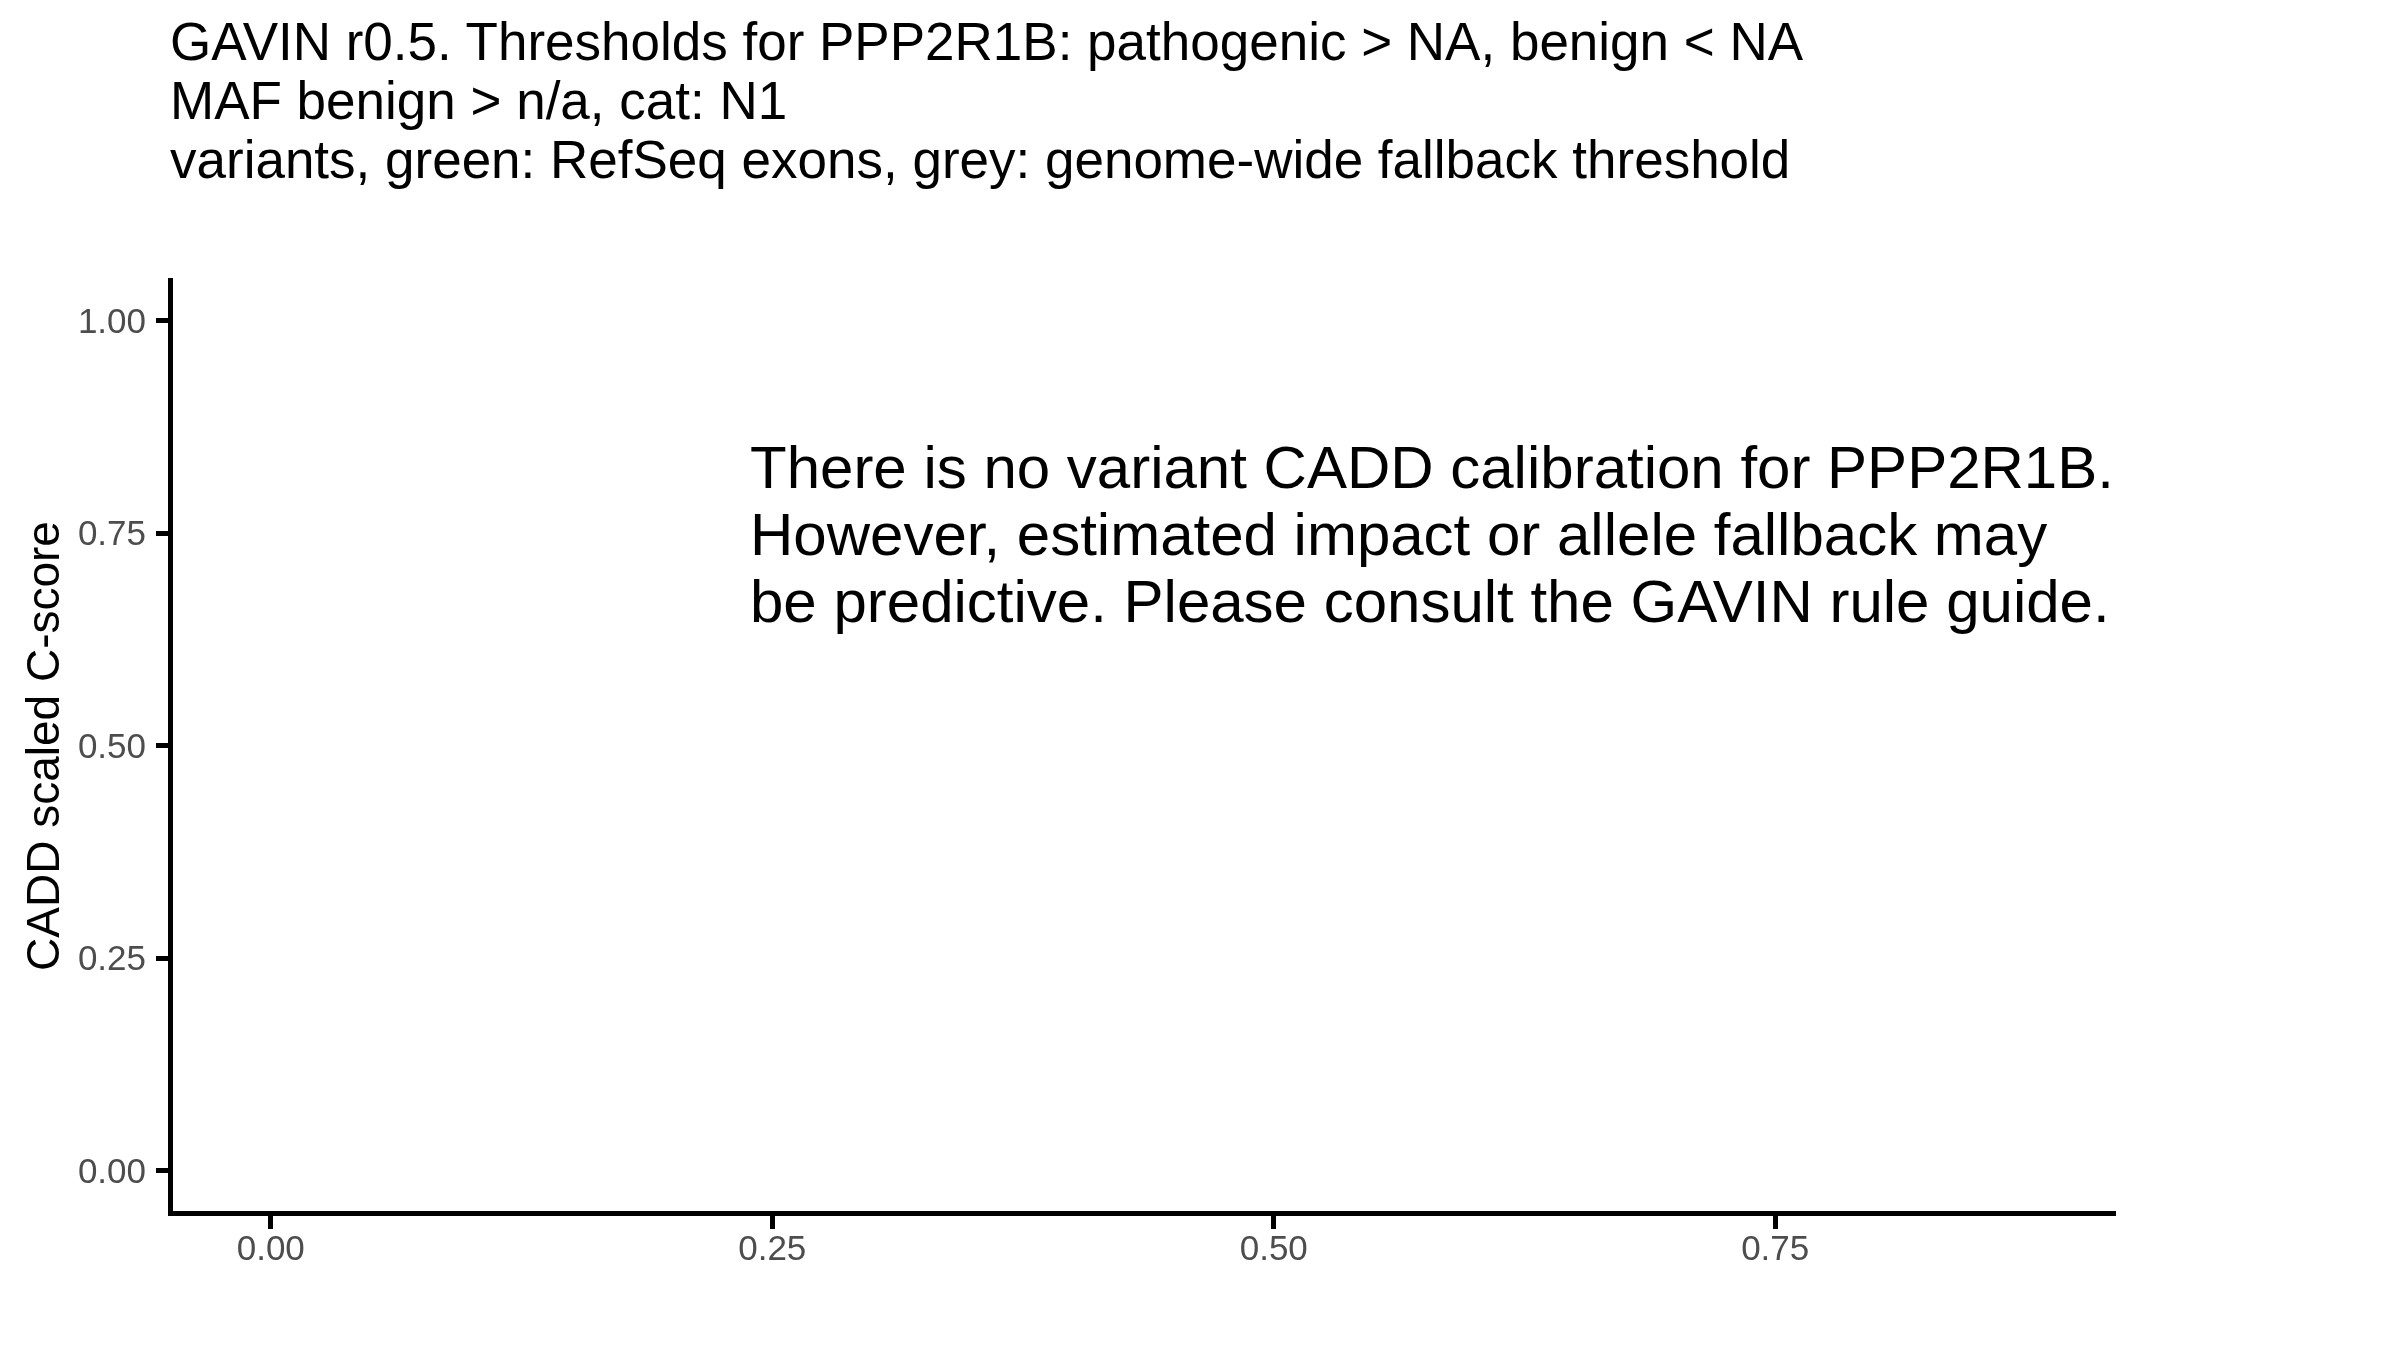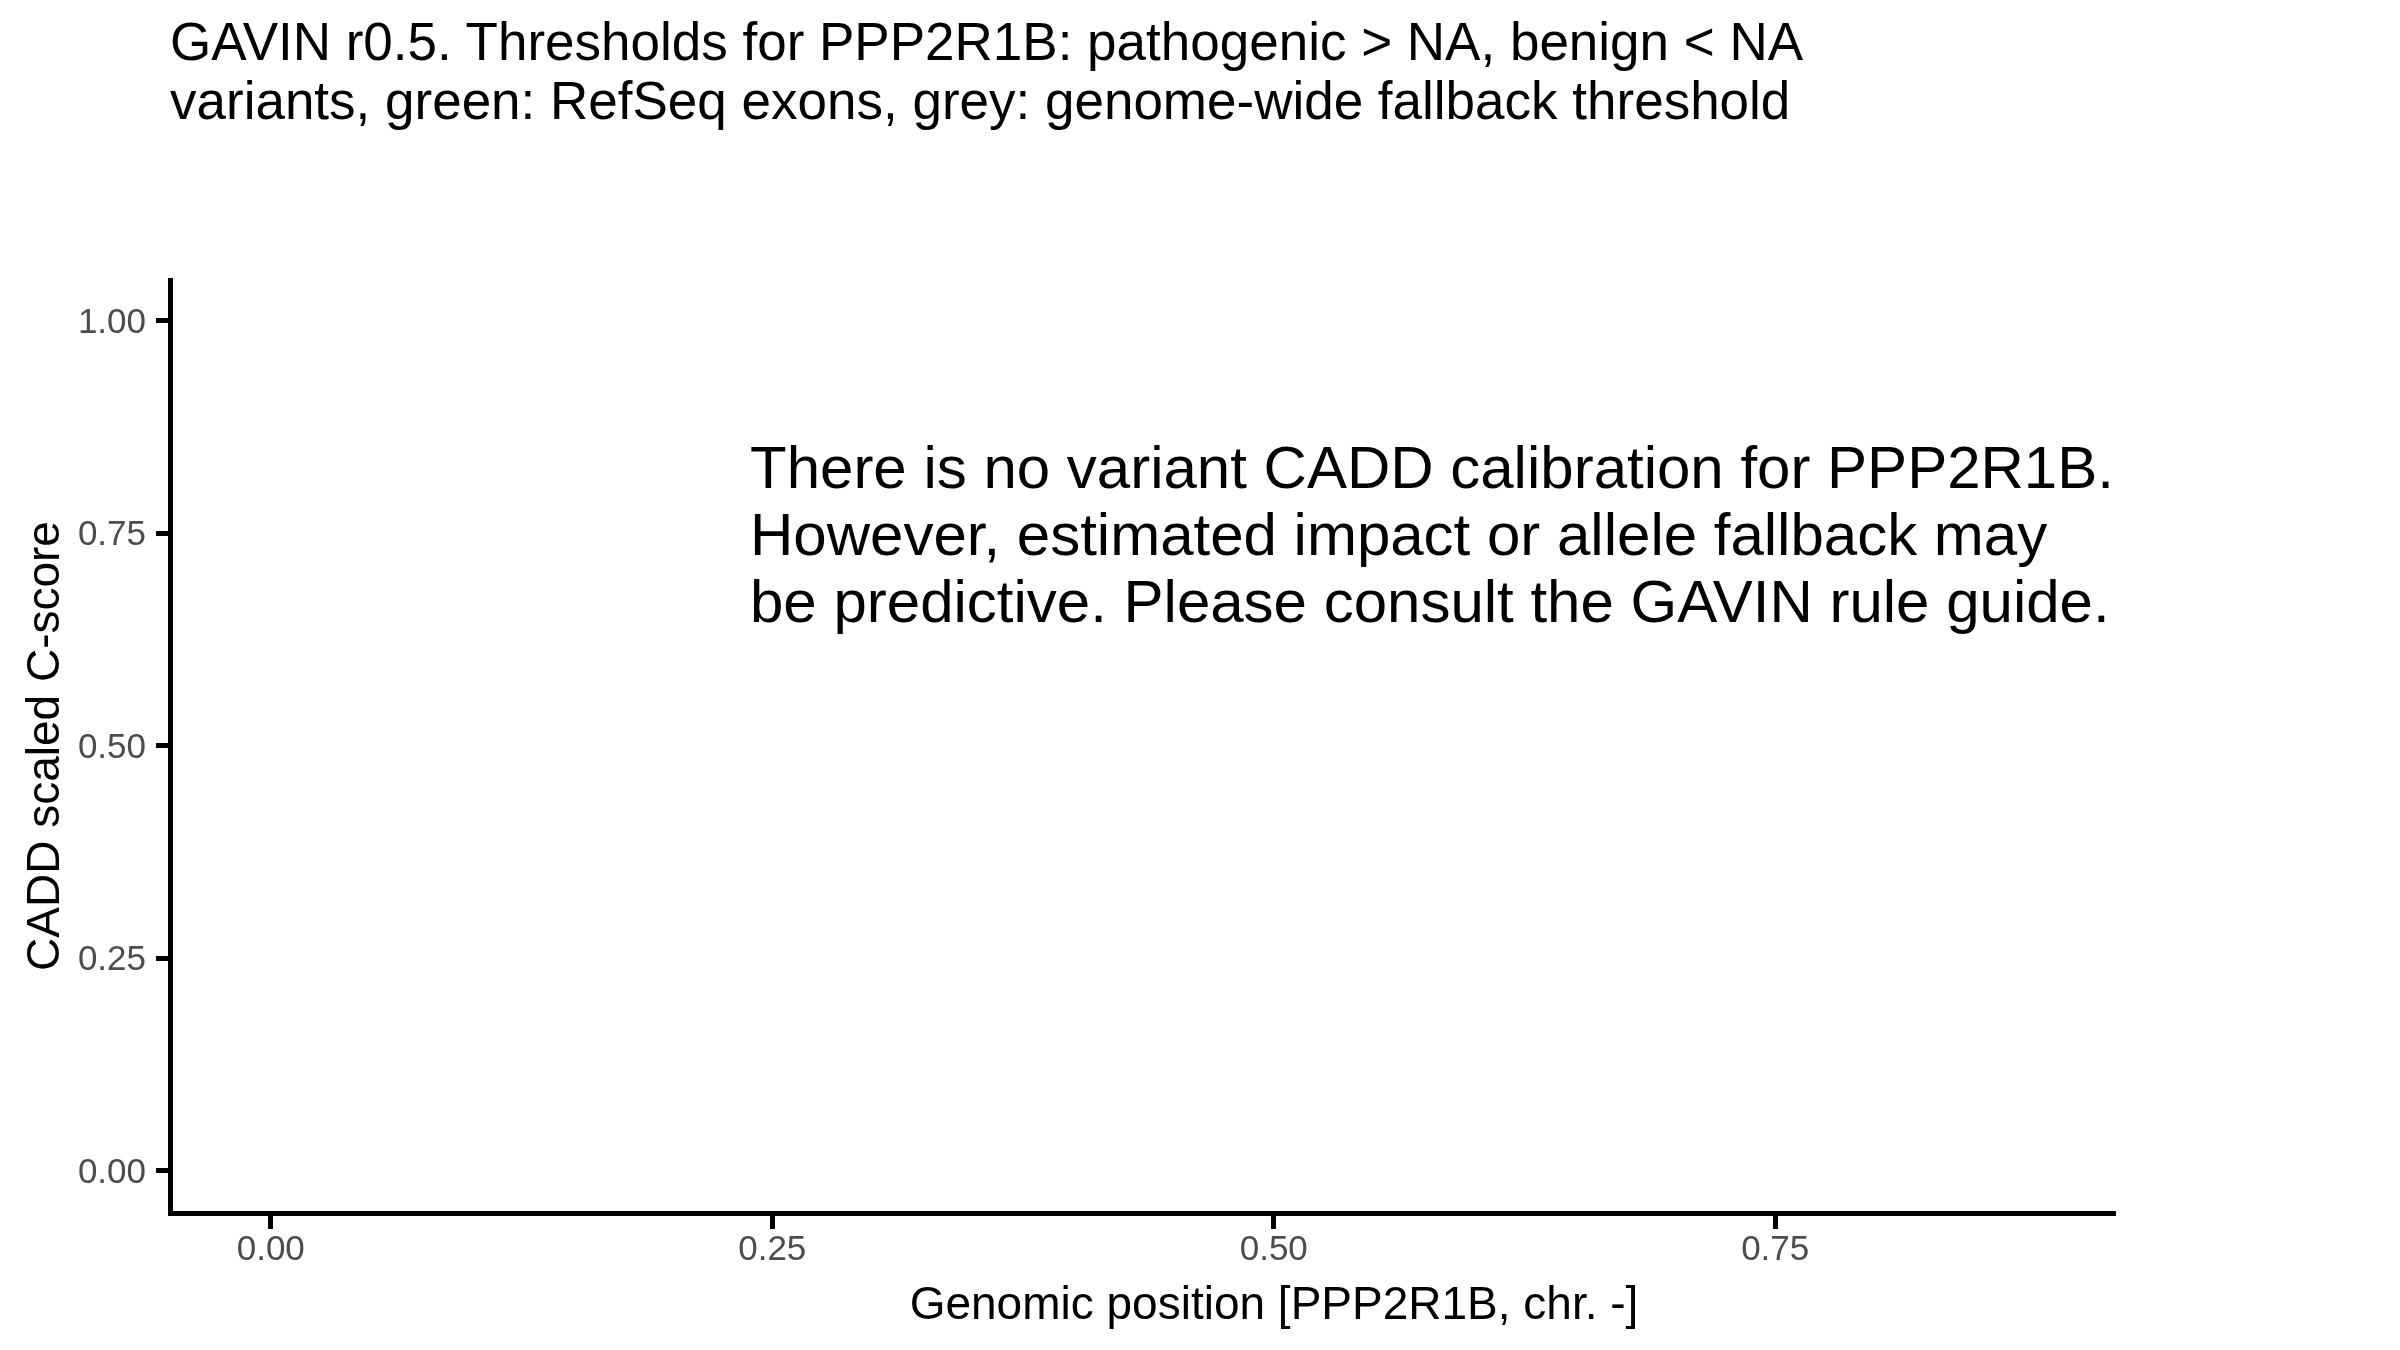--- a/index.html
+++ b/index.html
@@ -97,20 +97,21 @@
     white-space: nowrap;
   }
 </style>
 </head>
 <body>
 
 <div class="canvas">
 
   <div class="plot-title">
     <div>GAVIN r0.5. Thresholds for PPP2R1B: pathogenic &gt; NA, benign &lt; NA</div>
+    <div>MAF benign &gt; n/a, cat: N1</div>
     <div>variants, green: RefSeq exons, grey: genome-wide fallback threshold</div>
   </div>
 
   <div class="panel"></div>
 
   <div class="annotation">
     <div>There is no variant CADD calibration for PPP2R1B.</div>
     <div>However, estimated impact or allele fallback may</div>
     <div>be predictive. Please consult the GAVIN rule guide.</div>
   </div>
@@ -131,16 +132,15 @@
       <div class="tick-y" style="left: 156px; top: 955.864px;"></div>
       <div class="tick-label-y" style="top: 958.364px;">0.25</div>
       <div class="tick-y" style="left: 156px; top: 743.25px;"></div>
       <div class="tick-label-y" style="top: 745.75px;">0.50</div>
       <div class="tick-y" style="left: 156px; top: 530.636px;"></div>
       <div class="tick-label-y" style="top: 533.136px;">0.75</div>
       <div class="tick-y" style="left: 156px; top: 318.023px;"></div>
       <div class="tick-label-y" style="top: 320.523px;">1.00</div>
     </div>
 
-  <div class="axis-title-x">Genomic position [PPP2R1B, chr. -]</div>
   <div class="axis-title-y">CADD scaled C-score</div>
 
 </div>
 
 </body></html>

